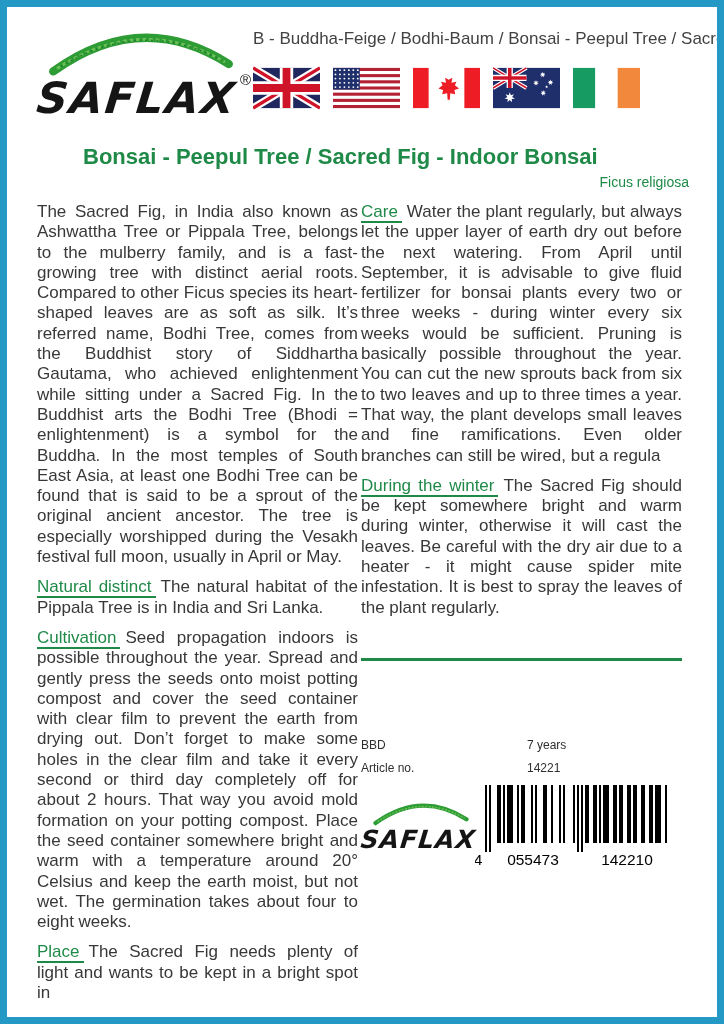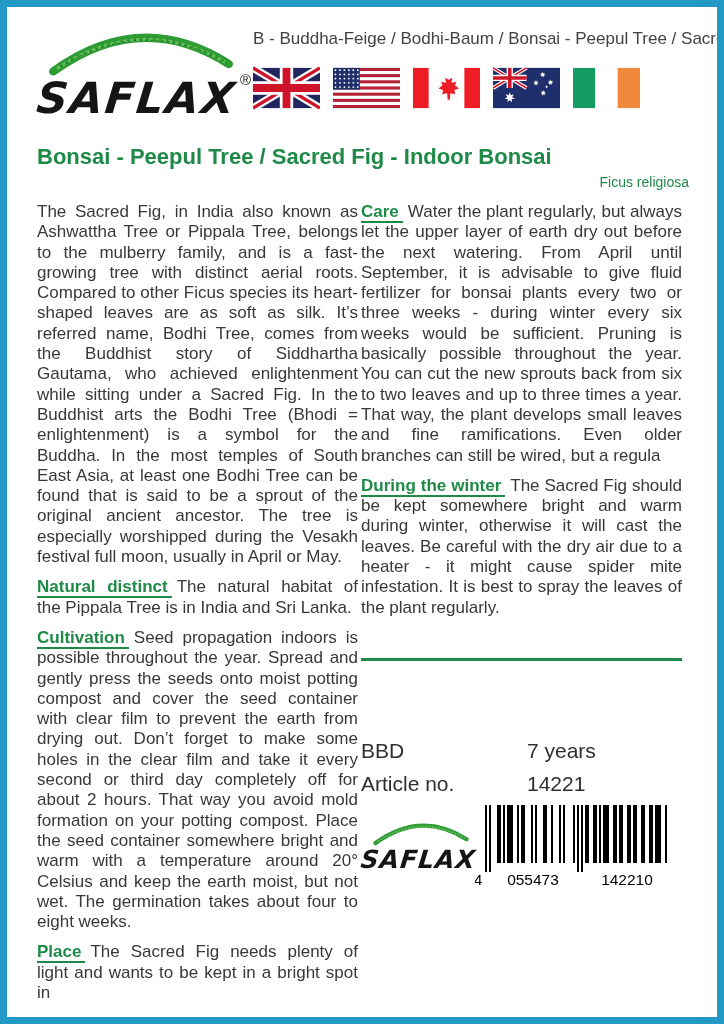--- a/index.html
+++ b/index.html
@@ -14,31 +14,31 @@
   .logo .arc{display:block;width:192px;height:56px;margin-left:8px;}
   .logo-word{font-family:"DejaVu Sans",sans-serif;font-style:italic;font-weight:bold;
     font-size:43px;letter-spacing:2px;color:#151515;transform:skewX(-6deg);line-height:1;margin-top:0;}
   .logo-reg{position:absolute;right:-6px;top:50px;font-size:15px;color:#151515;}
   .header-right{flex:1;padding-left:8px;display:flex;flex-direction:column;}
   .tagline{font-size:17px;color:#424242;margin-top:8px;white-space:nowrap;}
   .flags{display:flex;gap:13px;margin-top:17px;}
   .flag{width:67px;height:44px;flex:0 0 auto;}
   .flag svg{display:block;width:100%;height:100%;}
   
-  .titleblock{padding:24px 28px 0 30px;}
+  .titleblock{padding:24px 28px 0 30px;margin-left:46px;}
   .main-title{margin:0;font-size:22px;color:#1f8a48;font-weight:bold;letter-spacing:0px;}
   .botanical{text-align:right;font-size:14px;color:#1f8a48;margin-top:4px;}
   
   .bodycols{display:flex;gap:3px;padding:12px 26px 0 30px;}
   .col{width:321px;flex:0 0 auto;font-size:17px;line-height:20.3px;color:#383838;text-align:justify;}
   .col p{margin:0 0 10px;}
-  .sechead{color:#1f8a48;font-weight:bold;border-bottom:2px solid #1f8a48;padding-right:4px;margin-right:5px;}
+  .sechead{color:#1f8a48;font-weight:normal;border-bottom:2px solid #1f8a48;padding-right:4px;margin-right:5px;}
   
   .rule{border:none;border-top:3px solid #1f8a48;margin:40px 0 0;}
-  .info{margin-top:78px;font-size:21px;color:#2f2f2f;text-align:left;line-height:1.1;}
+  .info{margin-top:78px;font-size:12px;color:#2f2f2f;text-align:left;line-height:1.1;}
   .info-row{display:flex;margin-bottom:10px;}
   .info-label{width:166px;}
   .brandbar{display:flex;margin-top:2px;align-items:flex-start;}
   .logo-small{width:112px;position:relative;margin-top:12px;flex:0 0 auto;}
   .logo-small .arc{display:block;width:100px;height:29px;margin-left:10px;}
   .logo-small .logo-word{font-size:25px;letter-spacing:1px;margin-top:1px;}
   .barcode{margin-left:2px;}
   .barcode text{font-family:"Liberation Sans",sans-serif;}
 </style>
 </head>

